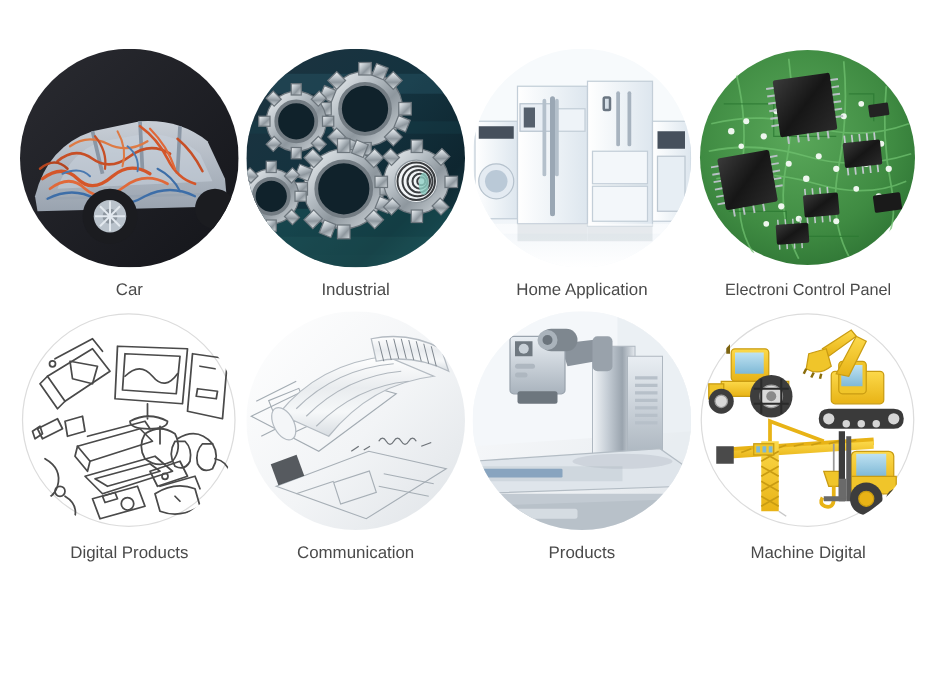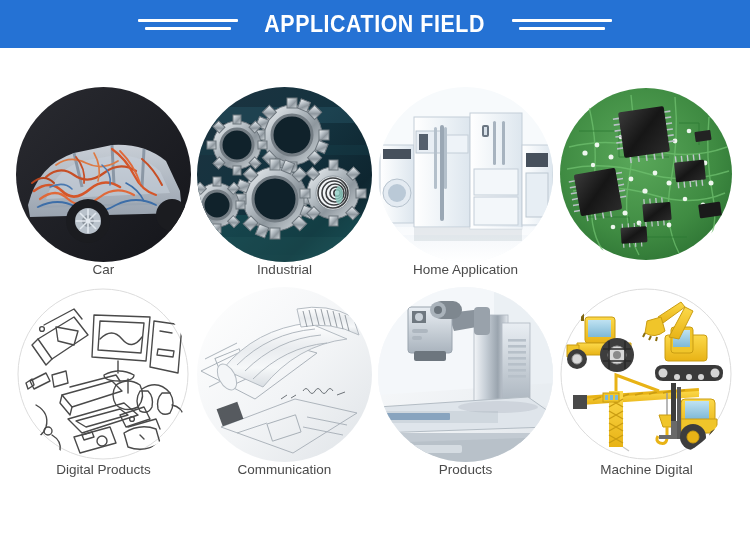--- a/index.html
+++ b/index.html
@@ -39,43 +39,33 @@
     row-gap:10px;
     column-gap:2px;
   }
   .cell{display:flex;flex-direction:column;align-items:center;}
   .circle{
     width:175px;height:175px;border-radius:50%;
     overflow:hidden;position:relative;background:#fff;
   }
   .circle svg{display:block;width:175px;height:175px;}
   .caption{
+    margin-top:10px;
     font-size:13.5px;
     color:#4a4a4a;
     white-space:nowrap;
     font-family:"Liberation Sans","DejaVu Sans",sans-serif;
   }
   .caption.tight{font-size:13px;}
 </style>
 </head>
 <body>
 
 <div class="page">
 
-  <div class="header">
-    <span class="hdr-rule">
-      <i></i>
-        <i class="short"></i>
-    </span>
-    <span class="hdr-title">APPLICATION FIELD</span>
-    <span class="hdr-rule">
-      <i></i>
-        <i class="short"></i>
-    </span>
-  </div>
 
   <div class="grid">
 
     <div class="cell">
       <div class="circle">
         <svg viewBox="0 0 175 175">
           <defs>
             <linearGradient id="carbg" x1="0" y1="0" x2="1" y2="1">
               <stop offset="0" stop-color="#2a2b31"></stop>
                 <stop offset="1" stop-color="#14151a"></stop>
@@ -389,20 +379,21 @@
             <rect x="62" y="140" width="26" height="16" rx="1.5" fill="url(#chip)" transform="rotate(-4 75 148)"></rect>
             <g stroke="#c2c8ce" stroke-width="1.2" transform="rotate(-4 75 148)">
               <path d="M64 140 L64 136 M70 140 L70 136 M76 140 L76 136 M82 140 L82 136"></path>
               <path d="M64 156 L64 160 M70 156 L70 160 M76 156 L76 160 M82 156 L82 160"></path>
             </g>
           </g>
           <rect x="140" y="116" width="22" height="14" rx="1.5" fill="#1a1a1a" transform="rotate(-8 151 123)"></rect>
           <rect x="136" y="44" width="16" height="10" rx="1" fill="#232323" transform="rotate(-8 144 49)"></rect>
         </svg>
       </div>
+      <div class="caption tight">Electroni Control Panel</div>
     </div>
 
     <div class="cell">
       <div class="circle">
         <svg viewBox="0 0 175 175">
           <circle cx="87" cy="87" r="85" fill="#ffffff" stroke="#dcdcdc"></circle>
           <g fill="none" stroke="#4a4a4a" stroke-width="1.4" stroke-linejoin="round" stroke-linecap="round">
 
             <path d="M22 52 L58 30 L72 48 L36 72 Z"></path>
             <path d="M22 52 L16 58 L30 78 L36 72"></path>

